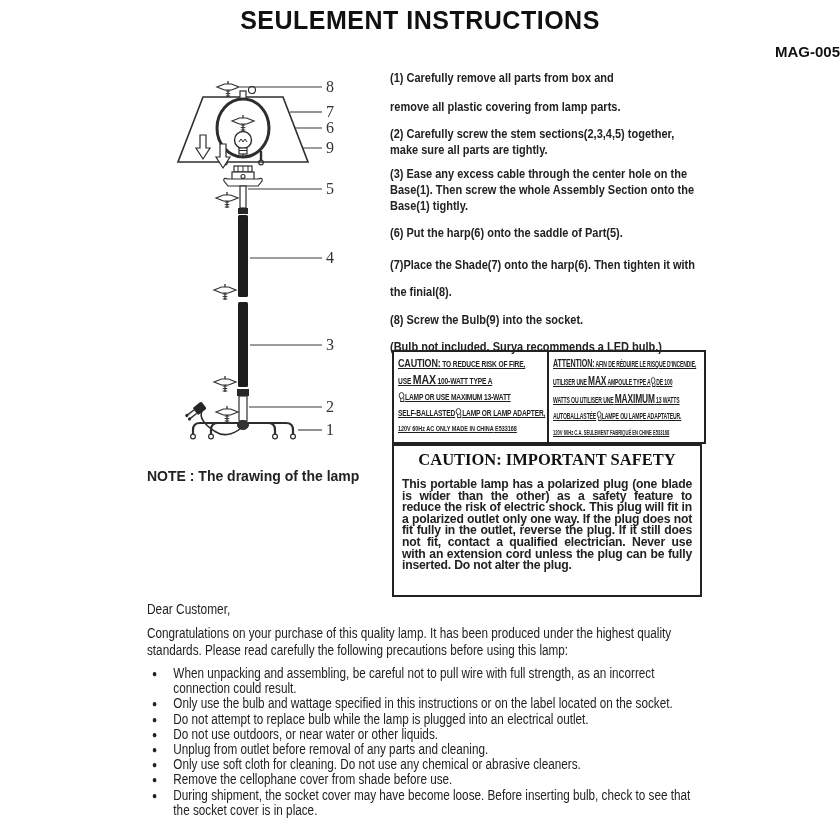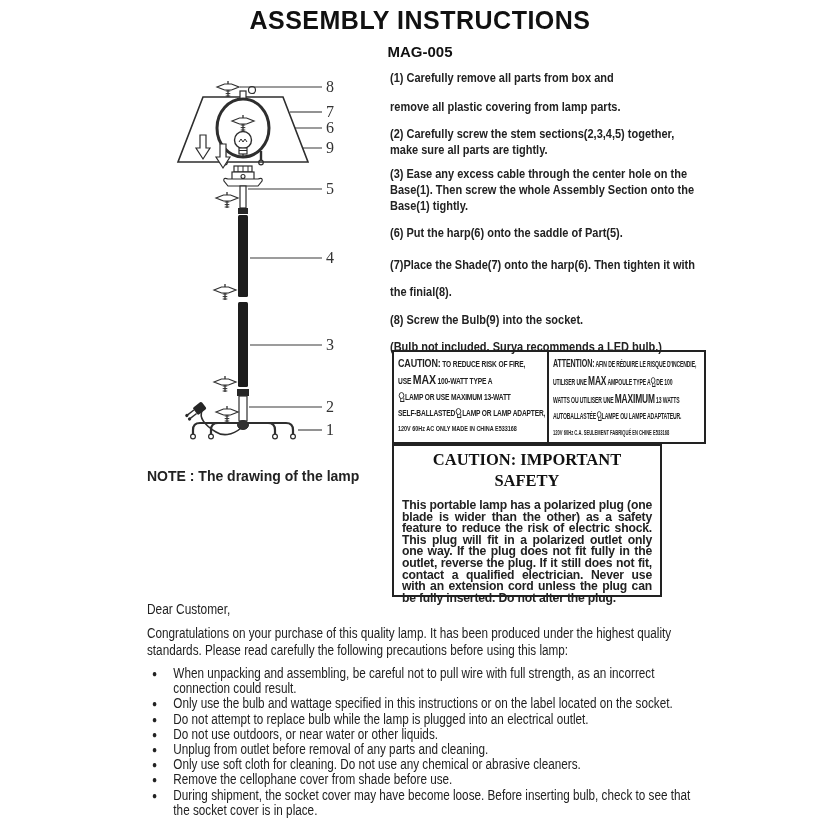--- a/index.html
+++ b/index.html
@@ -2,51 +2,51 @@
 <html><head>
 <meta charset="utf-8">
 <style>
   html,body{margin:0;padding:0;background:#ffffff;}
   body{width:840px;height:840px;position:relative;overflow:hidden;
        font-family:"Liberation Sans",sans-serif;color:#1d1d1d;}
   .abs{position:absolute;}
 
   
   #title{top:6px;left:0;width:840px;text-align:center;font-size:25px;font-weight:bold;letter-spacing:.5px;color:#111;}
-  #model{top:43px;left:0;width:840px;text-align:center;font-size:15px;font-weight:bold;color:#111;}
+  #model{top:43px;left:0;width:840px;text-align:right;font-size:15px;font-weight:bold;color:#111;}
 
   
   #diagram{left:140px;top:65px;width:186px;height:382px;}
   .plabel{position:absolute;left:326px;width:26px;font-family:"Liberation Serif",serif;
           font-size:16px;color:#333;}
 
   
   #steps{left:390px;top:70px;width:356px;transform:scaleX(.88);transform-origin:0 0;}
   #steps p{margin:0 0 11px;font-size:12.5px;font-weight:bold;line-height:1.28;color:#222;}
   #steps p.dspace{line-height:2.15;margin-bottom:6px;}
 
   
   #cautions{left:392px;top:350px;width:310px;height:90px;border:2px solid #222;display:flex;}
-  .ccell{width:50%;overflow:hidden;padding:3px 2px 2px 4px;box-sizing:border-box;}
+  .ccell{width:50%;overflow:hidden;padding:3px 2px 2px 4px;box-sizing:border-box;text-decoration:underline;}
   .ccell.en{border-right:2px solid #222;}
   .cinner{font-weight:bold;color:#222;}
   .en .cinner{transform:scaleX(.78);transform-origin:0 0;width:128%;}
   .fr .cinner{transform:scaleX(.62);transform-origin:0 0;width:161%;}
   .cl{font-size:8.5px;line-height:16px;white-space:nowrap;letter-spacing:-.2px;}
   .fr .cl{font-size:8.2px;}
   .cbig{font-size:11.5px;}
   .cmax{font-size:13.5px;}
   .ctiny{font-size:7px;letter-spacing:0;}
   .fr .ctiny{font-size:6.6px;}
   .bulb{display:inline-block;width:7px;height:10px;position:relative;margin:0 1px;vertical-align:-2px;}
   .bulb::before{content:"";position:absolute;top:0;left:0;width:5px;height:5px;border:1px solid #222;border-radius:50%;}
   .bulb::after{content:"";position:absolute;top:6px;left:2px;width:3px;height:3px;border-left:1px solid #222;border-right:1px solid #222;border-bottom:1px solid #222;}
 
   
-  #safety{left:392px;top:444px;width:270px;height:153px;border:2px solid #222;box-sizing:border-box;
+  #safety{left:392px;top:444px;width:310px;height:153px;border:2px solid #222;box-sizing:border-box;
           padding:3px 8px;}
   .stitle{font-family:"Liberation Serif",serif;font-weight:bold;font-size:16.5px;text-align:center;
           line-height:21px;color:#111;}
   .sbody{margin-top:9px;font-size:12.2px;line-height:11.6px;text-align:justify;letter-spacing:-.2px;color:#222;font-weight:bold;font-family:"Liberation Sans",sans-serif;font-weight:600;}
 
   
   #noteblk{left:147px;top:468px;width:250px;font-size:14px;font-weight:bold;color:#222;}
   #noteblk .n1{margin-bottom:19px;}
   #noteblk .n2{margin-bottom:24px;}
 
@@ -56,21 +56,21 @@
   .intro{font-size:13.8px;line-height:16.5px;margin-bottom:7px;}
   #letter ul{list-style:none;margin:0;padding:0;}
   #letter li{position:relative;padding-left:31px;font-size:13.8px;line-height:15.2px;}
   #letter .bullet{position:absolute;left:6px;top:0px;font-size:10px;}
 
   svg .ink{stroke:#2e2e2e;fill:none;}
 </style>
 </head>
 <body>
 
-<div class="abs" id="title">ASSEMBLY INSTRUCTIONS</div>
+<div class="abs" id="title">SEULEMENT INSTRUCTIONS</div>
 <div class="abs" id="model">MAG-005</div>
 
 <svg class="abs" id="diagram" viewBox="0 0 186 382" width="186" height="382">
   <defs>
     <g id="wn">
       <line x1="0" y1="-6" x2="0" y2="10" stroke="#2e2e2e" stroke-width="1.3"></line>
       <line x1="-2.3" y1="4" x2="2.3" y2="4" stroke="#2e2e2e" stroke-width="1"></line>
       <line x1="-2.3" y1="6.6" x2="2.3" y2="6.6" stroke="#2e2e2e" stroke-width="1"></line>
       <line x1="-2.3" y1="9" x2="2.3" y2="9" stroke="#2e2e2e" stroke-width="1"></line>
       <path d="M-11,0 L-3.5,-3 L3.5,-3 L11,0 L3.5,3 L-3.5,3 Z" fill="#ffffff" stroke="#2e2e2e" stroke-width="1.2"></path>

